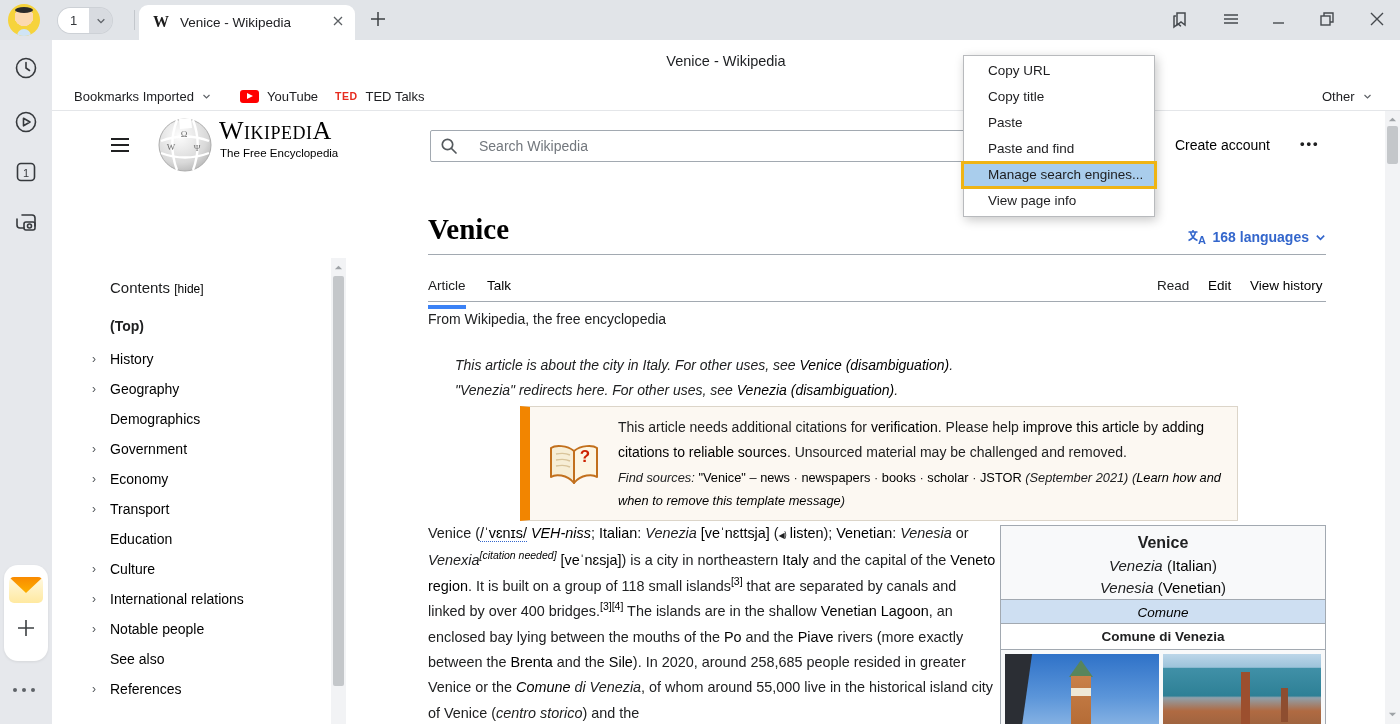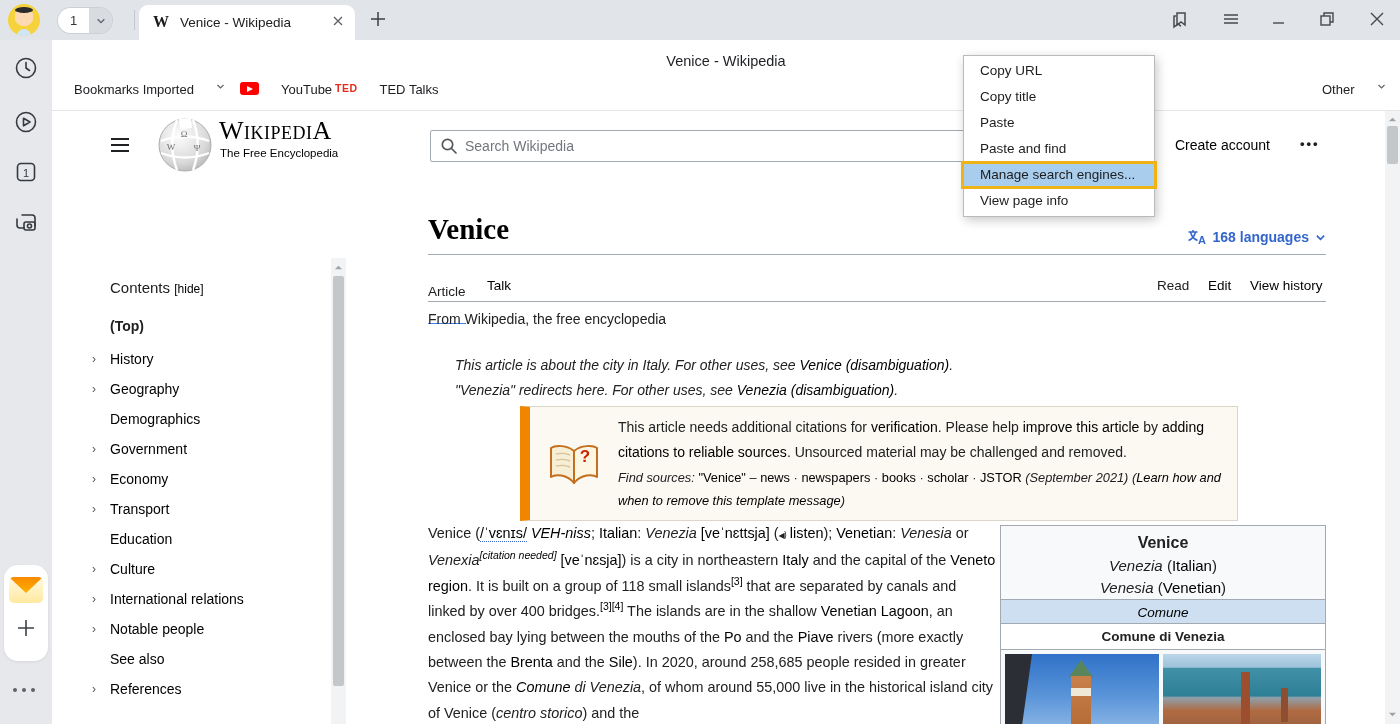--- a/index.html
+++ b/index.html
@@ -36,46 +36,46 @@
 .sb-dots i{width:4px;height:4px;border-radius:50%;background:#5f6368}
 
 .toolbar{position:absolute;left:52px;top:40px;width:1348px;height:42px;background:#fff}
 .tb-center{position:absolute;left:0;right:0;top:0;height:42px;line-height:42px;text-align:center;font-size:14.5px;color:#1d1f22}
 .tb-ic{position:absolute;top:51px}
 .lockpill{position:absolute;left:152px;top:48px;width:34px;height:26px;background:#ebedf0;border-radius:6px;display:flex;align-items:center;justify-content:center;color:#85898e}
 .urlpill{position:absolute;left:190px;top:48px;height:26px;background:#ebedf0;border-radius:6px;padding:0 12px;line-height:26px;font-size:13.5px;color:#797e84}
 .tbsep{position:absolute;left:1291px;top:50px;width:1px;height:22px;background:#d8dbde}
 
 .bmbar{position:absolute;left:52px;top:82px;width:1348px;height:29px;background:#fff;border-bottom:1px solid #e4e6e9;font-size:13px;color:#202124}
-.bm-item{position:absolute;top:0;height:28px;display:flex;gap:22px}
+.bm-item{position:absolute;top:0;height:28px;display:flex;align-items:center;gap:8px}
 .ytbadge{width:19px;height:13px;background:#f00;border-radius:3px;position:relative}
 .ytbadge:before{content:"";position:absolute;left:7px;top:3.5px;border-left:6px solid #fff;border-top:3px solid transparent;border-bottom:3px solid transparent}
 .tedbadge{color:#e62b1e;font-weight:bold;font-size:10.5px;letter-spacing:.5px}
 .chev9{color:#5f6368}
 
 .content{position:absolute;left:52px;top:111px;width:1333px;height:613px;background:#fff;overflow:hidden}
 .wlink,.a{color:#000000;text-decoration:none;cursor:pointer}
 .b{font-weight:normal}.i{font-style:italic}
 .sup{font-size:10.5px;vertical-align:super;line-height:0}
 .ipa{border-bottom:1px dotted #3366cc}
 .spk{font-family:"DejaVu Sans",sans-serif;font-size:8px;letter-spacing:-1px;color:#202122}
 .hamb{position:absolute;left:58px;top:26px;color:#202122}
 .wlogo{position:absolute;left:105px;top:6px}
 .wordmark{position:absolute;left:167px;top:7px;font-family:"Liberation Serif",serif;font-variant:small-caps;font-size:26px;letter-spacing:.5px;color:#000;line-height:1}
 .tagline{position:absolute;left:168px;top:36px;font-family:Liberation Sans, sans-serif;font-size:11.5px;color:#000}
 .searchbox{position:absolute;left:378px;top:19px;width:590px;height:32px;border:1px solid #a2a9b1;border-radius:2px;background:#fff}
 .searchbox svg{position:absolute;left:9px;top:6px}
-.searchbox input{position:absolute;left:34px;top:0;width:540px;height:30px;border:0;outline:0;font-size:14px;color:#3b82f6;font-family:inherit}
+.searchbox input{position:absolute;left:48px;top:0;width:540px;height:30px;border:0;outline:0;font-size:14px;color:#3b82f6;font-family:inherit}
 .searchbox input::placeholder{color:#72777d}
 .createacct{position:absolute;left:1123px;top:26px;font-size:14px}
 .hdots{position:absolute;left:1248px;top:25px;font-size:13px;font-weight:bold;letter-spacing:2px;color:#202122}
 .ptitle{position:absolute;left:376px;top:102px;width:898px;font-family:"Liberation Serif",serif;font-size:29px;color:#000;border-bottom:1px solid #a2a9b1;padding-bottom:8px}
 .langbox{position:absolute;left:1040px;top:118px;width:234px;display:flex;justify-content:flex-end;align-items:center;gap:6px;font-size:14px;font-weight:bold;color:#3366cc}
 .tabsrow{position:absolute;left:376px;top:162px;width:898px;height:29px;border-bottom:1px solid #a2a9b1;font-size:13.5px}
-.t-article{position:absolute;left:0;top:11px;color:#202122;padding-bottom:24px;border-bottom:1px solid #3b82f6}
+.t-article{position:absolute;left:0;top:5px;color:#202122;padding-bottom:12px;border-bottom:4px solid #3b82f6}
 .t-talk{position:absolute;left:59px;top:5px}
 .t-read{position:absolute;left:729px;top:5px;color:#202122}
 .t-edit{position:absolute;left:780px;top:5px}
 .t-hist{position:absolute;left:822px;top:5px}
 .subtitle{position:absolute;left:376px;top:200px;font-size:14px}
 .coords{position:absolute;left:376px;top:224px;width:898px;text-align:right;font-size:12px;color:#3366cc;display:flex;justify-content:flex-end;align-items:center;gap:4px}
 .hatnote{position:absolute;left:403px;font-size:14px;font-style:italic;line-height:24px}
 .ambox{position:absolute;left:468px;top:295px;width:718px;border:1px solid #dcd5c9;border-left:10px solid #f28500;background:#fcf8f2;display:flex;align-items:center;padding:8px 12px 8px 0}
 .ambox .aicon{width:88px;display:flex;justify-content:center;flex:none}
 .ambox .atext{flex:1;font-size:14px;line-height:24.5px}
@@ -105,21 +105,21 @@
 .toc-top{padding-left:18px;margin-top:22px;font-weight:bold;color:#202122}
 .toc ul{list-style:none;margin-top:10px}
 .toc li{position:relative;height:30px;line-height:30px;padding-left:18px;white-space:nowrap}
 .toc .tchev{position:absolute;left:0;top:0;width:14px;color:#54595d;font-size:12px}
 
 .sbar{background:#f2f3f5}
 .sthumb{position:absolute;left:2px;width:11px;background:#c4c7ca;border-radius:2px}
 .sarrow{position:absolute;left:3px;width:9px;height:9px;color:#9fa3a7}
 
 .cmenu{position:absolute;left:963px;top:55px;width:192px;background:#fff;border:1px solid #b8babd;box-shadow:2px 3px 10px rgba(0,0,0,.22);padding:2px 0;z-index:50}
-.cmenu .mi{position:relative;height:26px;line-height:26px;padding-left:16px;font-size:13.5px;color:#1d1d1f;white-space:nowrap}
+.cmenu .mi{position:relative;height:26px;line-height:26px;padding-left:24px;font-size:13.5px;color:#1d1d1f;white-space:nowrap}
 .cmenu .mi.hl{background:#a9cdec}
 .hl-frame{position:absolute;left:-3px;right:-3px;top:-1px;bottom:-1px;border:3px solid #efb414;pointer-events:none}
 </style>
 </head>
 <body>
 
 <div id="app">
 
   <div class="tabstrip">
     <div class="avatar"></div>

